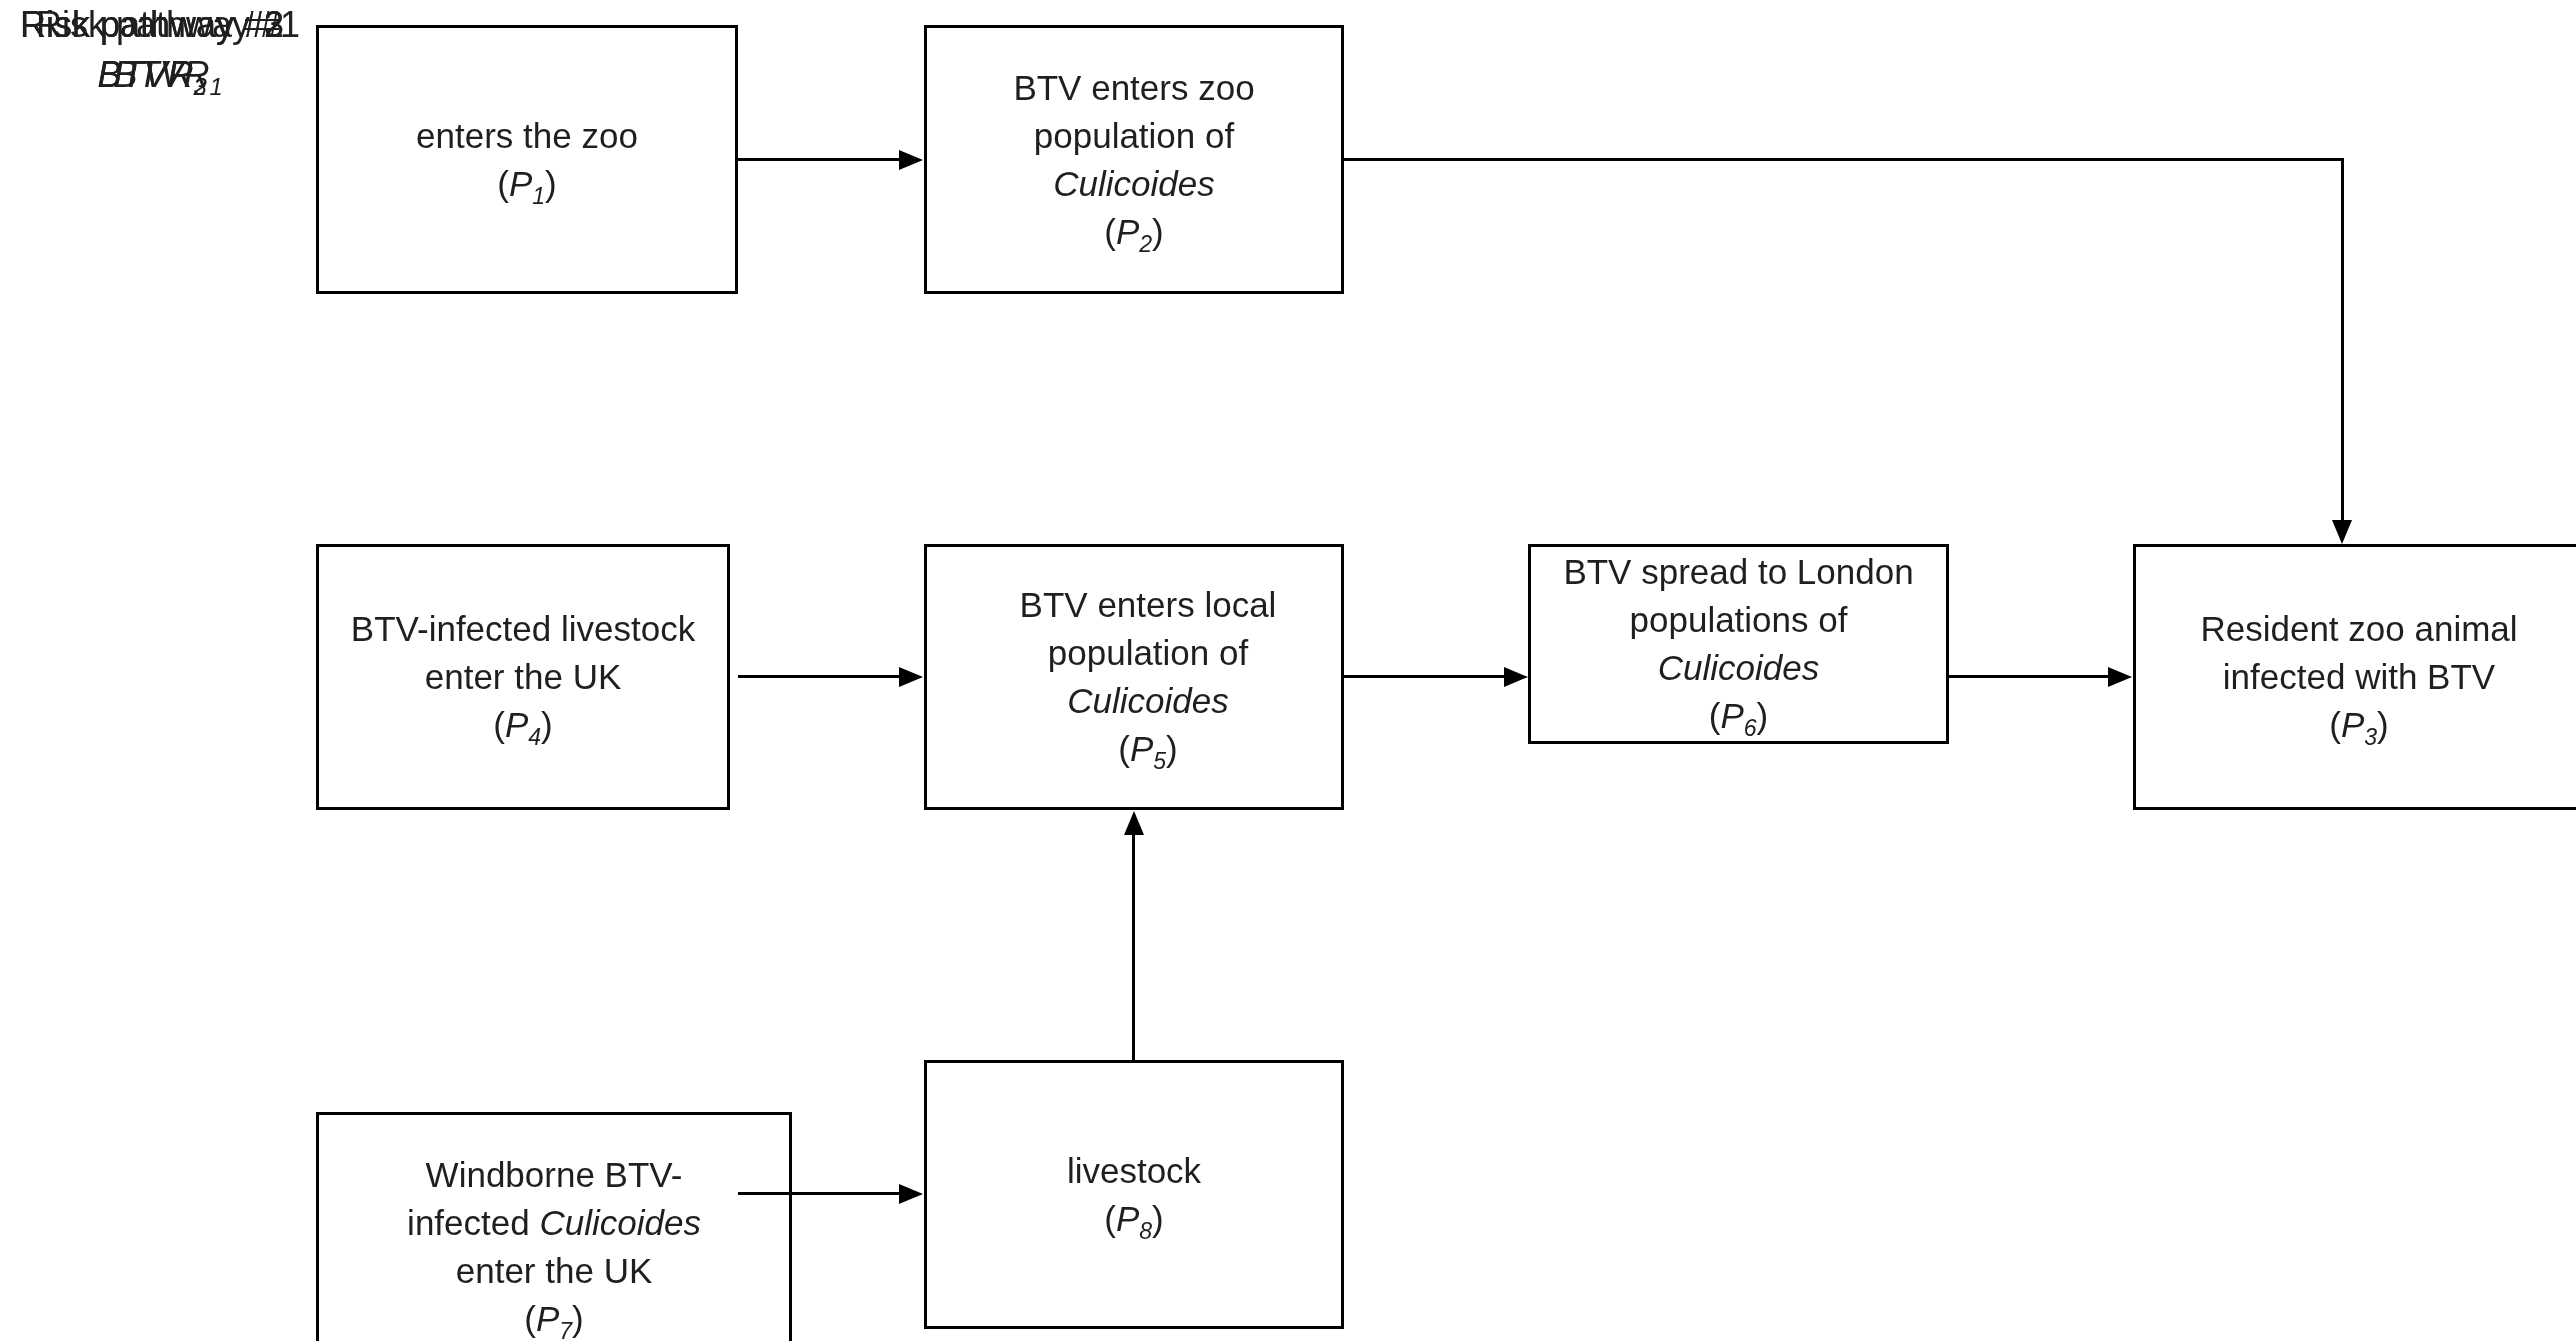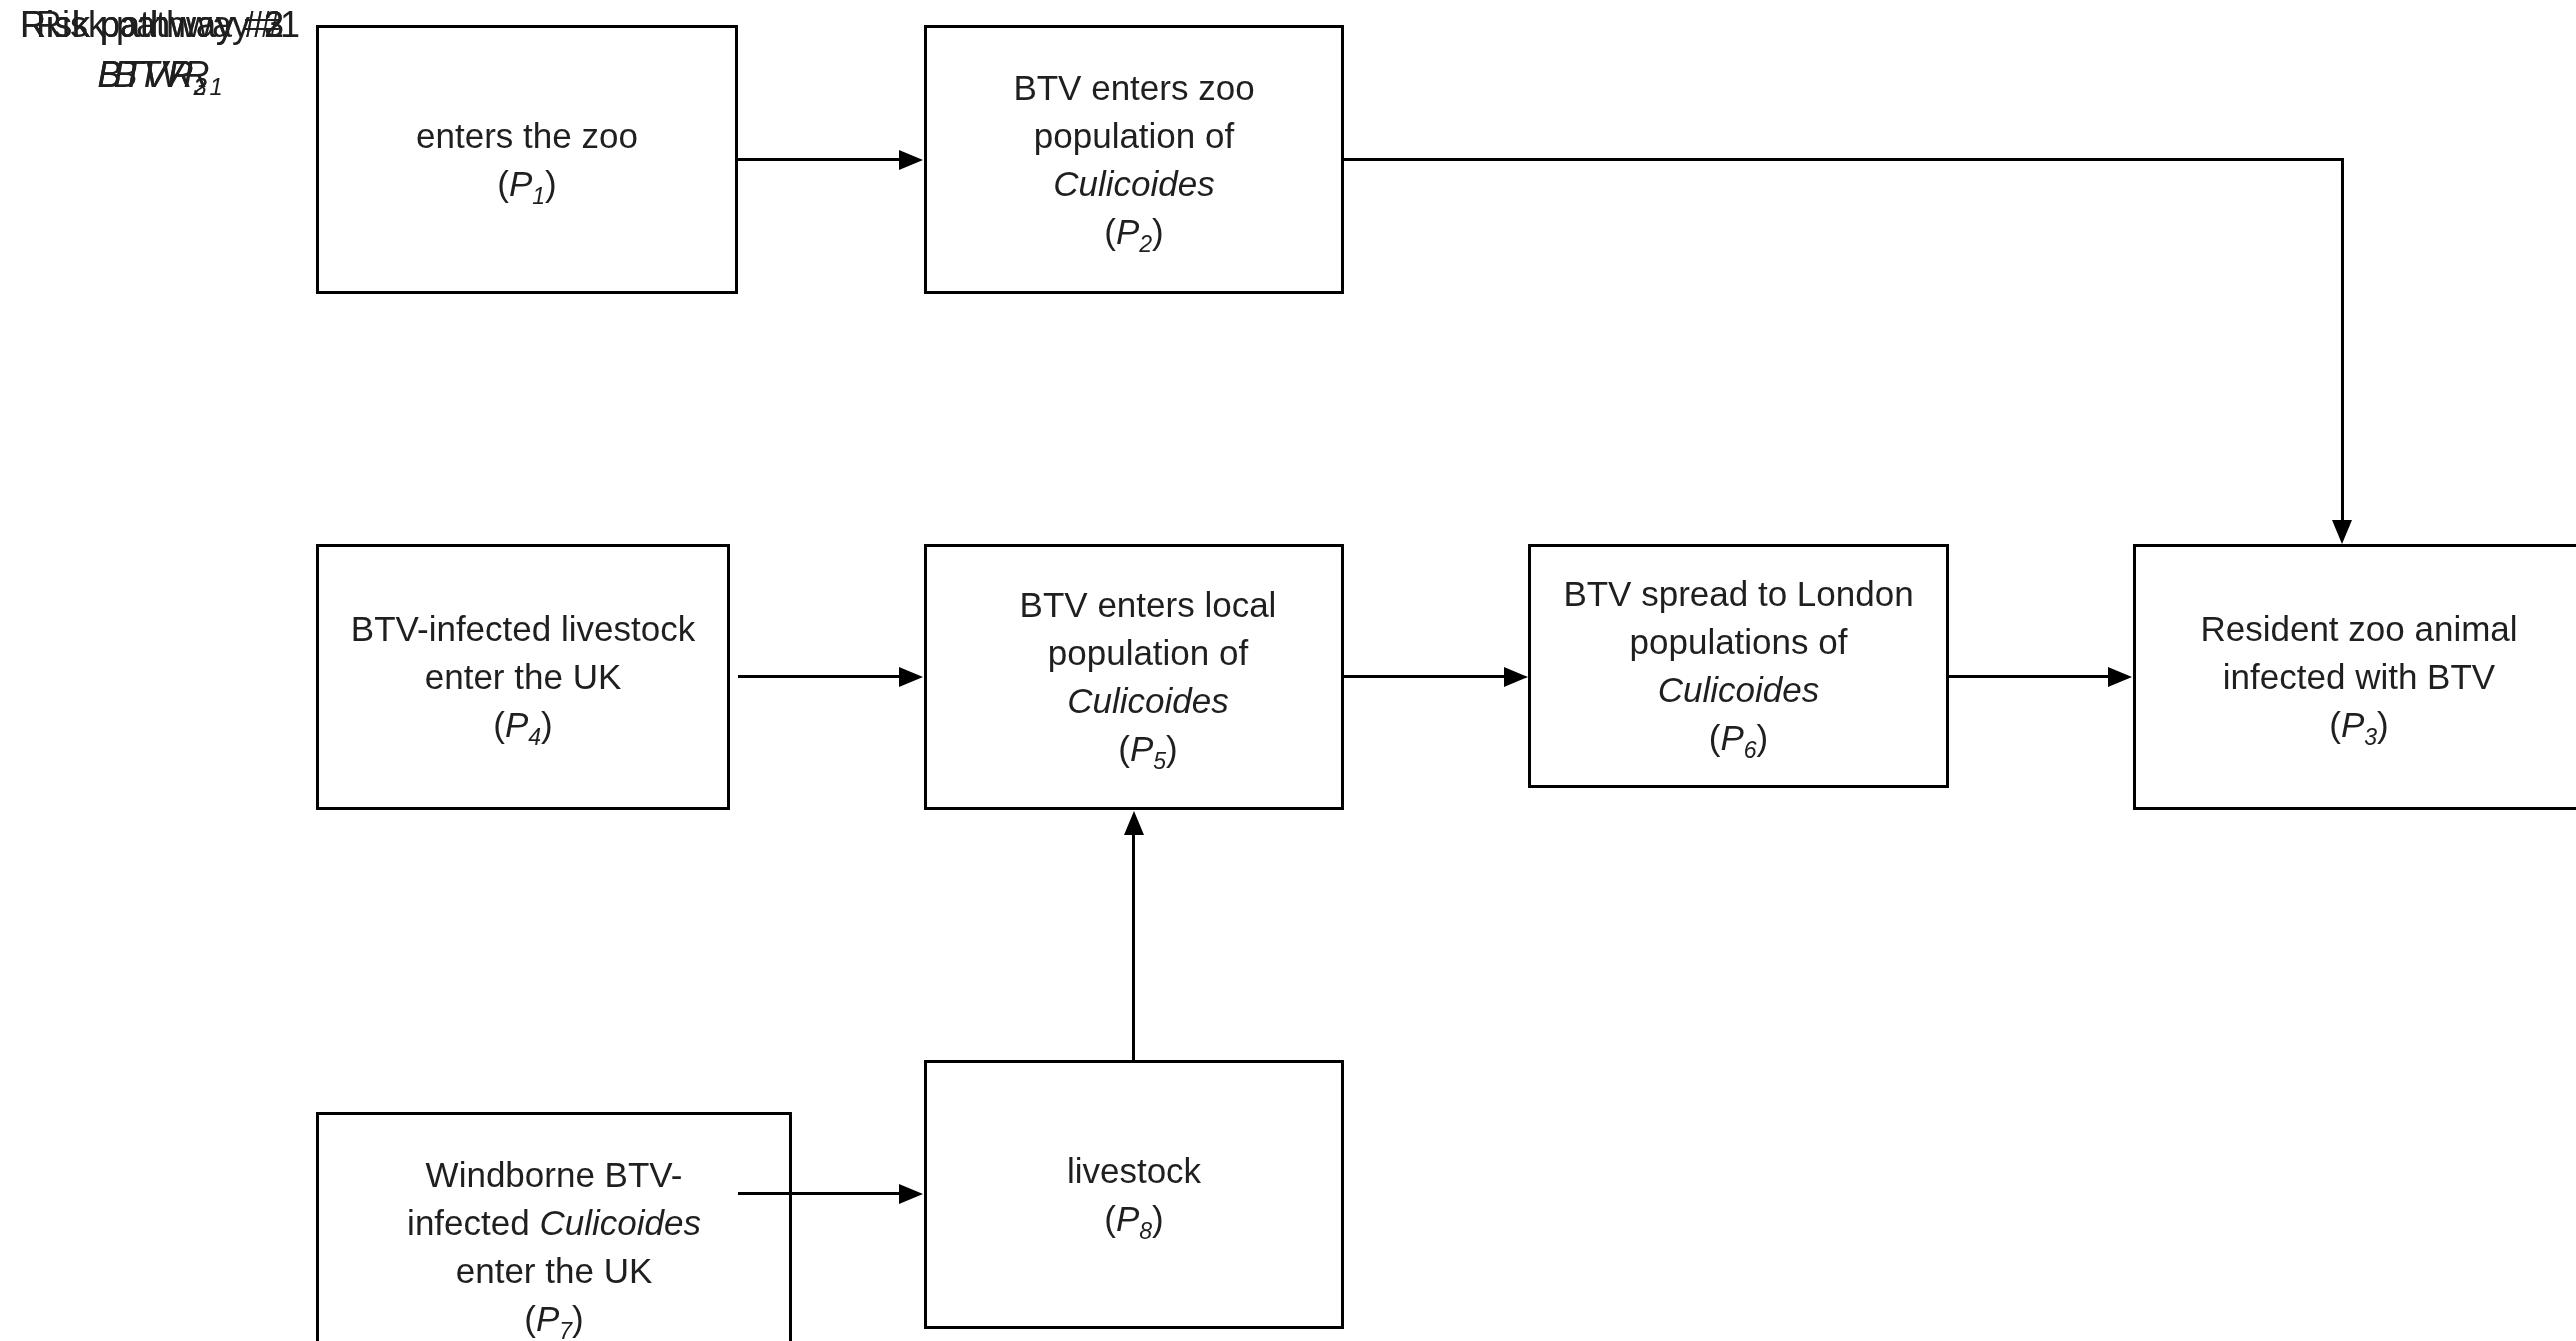--- a/index.html
+++ b/index.html
@@ -69,21 +69,21 @@
       <div><span>BTV-infected livestock</span></div>
       <div><span>enter the UK</span></div>
       <div><span>(</span><span style="font-style: italic;">P</span><sub style="font-style: italic;">4</sub><span>)</span></div>
     </div>
   <div class="node" style="left:924px; top:544px; width:420px; height:266px;padding-left:28px;">
       <div><span>BTV enters local</span></div>
       <div><span>population of</span></div>
       <div><span style="font-style: italic;">Culicoides</span></div>
       <div><span>(</span><span style="font-style: italic;">P</span><sub style="font-style: italic;">5</sub><span>)</span></div>
     </div>
-  <div class="node" style="left:1528px; top:544px; width:421px; height:244px;text-align:center;">
+  <div class="node" style="left:1528px; top:544px; width:421px; height:200px;text-align:center;">
       <div><span>BTV spread to London</span></div>
       <div><span>populations of</span></div>
       <div><span style="font-style: italic;">Culicoides</span></div>
       <div><span>(</span><span style="font-style: italic;">P</span><sub style="font-style: italic;">6</sub><span>)</span></div>
     </div>
   <div class="node" style="left:2133px; top:544px; width:452px; height:266px;">
       <div><span>Resident zoo animal</span></div>
       <div><span>infected with BTV</span></div>
       <div><span>(</span><span style="font-style: italic;">P</span><sub style="font-style: italic;">3</sub><span>)</span></div>
     </div>

